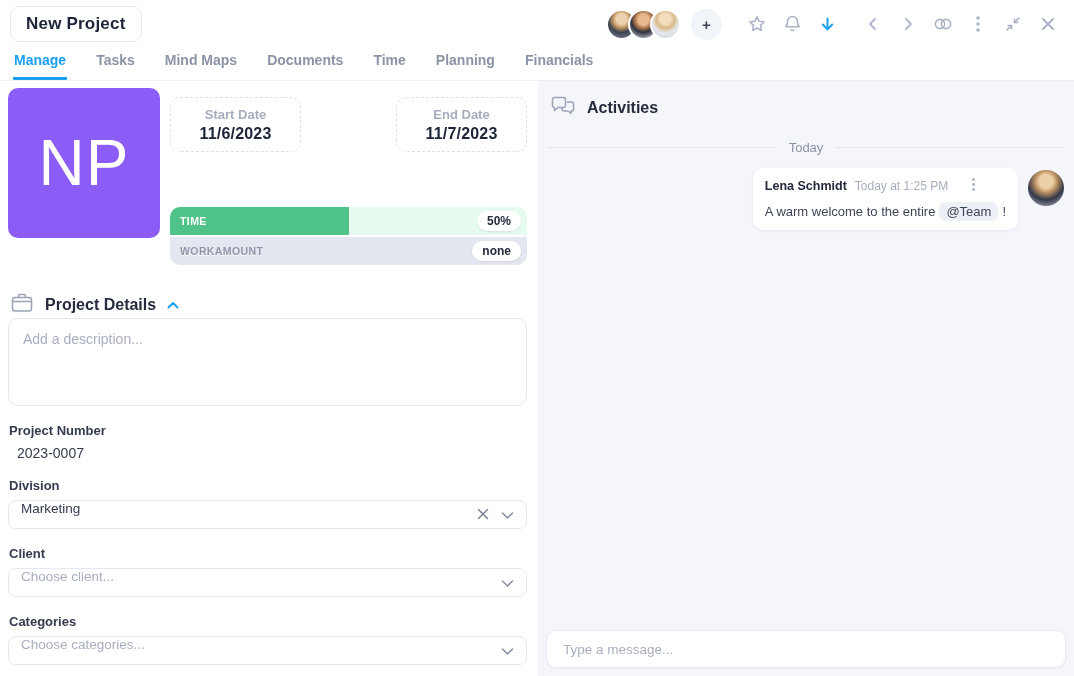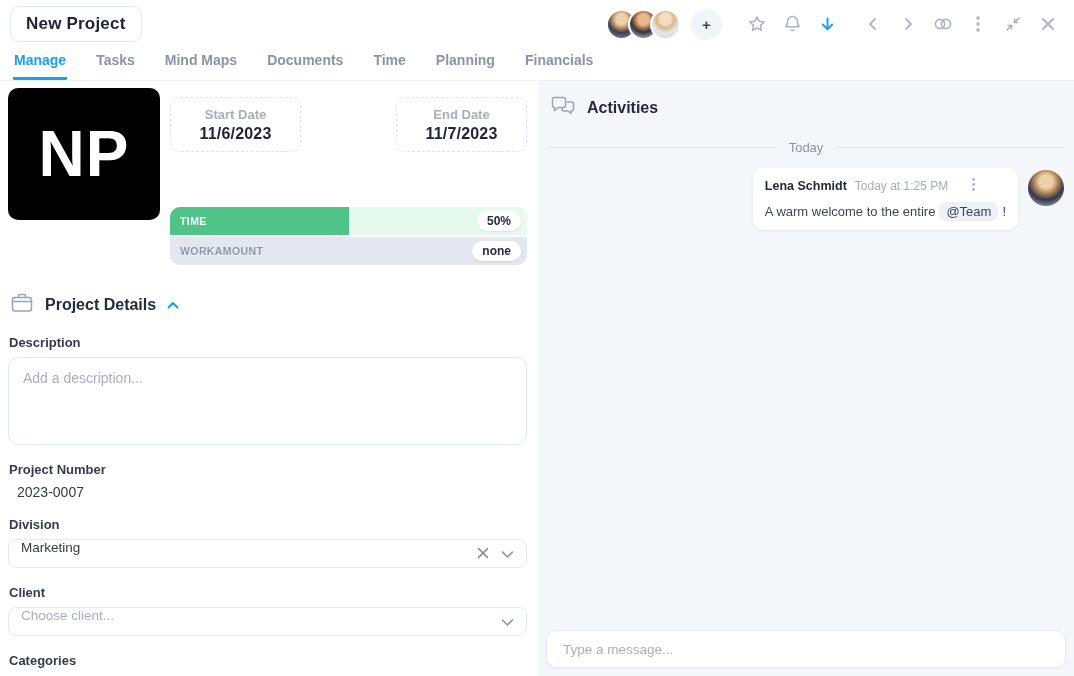--- a/index.html
+++ b/index.html
@@ -50,23 +50,23 @@
   .tab.active { color:#1b9ff2; border-bottom-color:#1b9ff2; }
 
   
   .main { flex:1; display:flex; min-height:0; }
   .left-panel { width:538px; padding:7px 11px 0 8px; background:#fff; }
   .right-panel { flex:1; background:#f4f6fa; position:relative; padding:8px; display:flex; flex-direction:column; }
 
   
   .project-head { display:flex; gap:10px; }
   .np-avatar {
-    width:152px; height:132px; border-radius:10px; background:#000000; flex:0 0 auto;
+    width:152px; height:150px; border-radius:10px; background:#8b5cf6; flex:0 0 auto;
     display:flex; align-items:center; justify-content:center;
-    color:#fff; font-size:64px; font-weight:700; letter-spacing:1px; cursor:pointer;
+    color:#fff; font-size:64px; font-weight:400; letter-spacing:1px; cursor:pointer;
   }
   .head-right { flex:1; display:flex; flex-direction:column;gap:44px; }
   .date-row { display:flex; justify-content:space-between; margin-top:9px; }
   .date-box {
     width:131px; border:1px dashed #dde2ec; border-radius:10px; padding:9px 4px 8px;
     text-align:center; cursor:pointer;
   }
   .date-label { font-size:13px; color:#a6adbf; font-weight:600; }
   .date-value { font-size:16px; font-weight:800; color:#20263a; margin-top:3px; letter-spacing:.2px; }
   .bars { margin-top:11px; border-radius:10px; overflow:hidden; }
@@ -276,21 +276,20 @@
               <rect x="2.5" y="5.5" width="19" height="13.5" rx="2.5"></rect>
               <path d="M8.5 5.5V3.8a1.3 1.3 0 0 1 1.3-1.3h4.4a1.3 1.3 0 0 1 1.3 1.3v1.7"></path>
               <path d="M2.5 9.5h19"></path>
             </svg></span>
         <span class="section-title">Project Details</span>
         <span><svg width="12" height="9" viewBox="0 0 12 9" fill="none" stroke="#1b9ff2" stroke-width="2" stroke-linecap="round" stroke-linejoin="round">
               <path d="M1.5 6.5L6 2l4.5 4.5"></path>
             </svg></span>
       </div>
 
-      <div class="field-label">Description</div>
       <textarea class="desc-box" placeholder="Add a description..." style=""></textarea>
 
       <div class="field-label" style="margin-top:13px;">Project Number</div>
       <div class="static-value">2023-0007</div>
 
       <div class="field-label">Division</div>
       <div class="select-box">
         <span class="select-value">Marketing</span>
         <span class="select-icons">
           <span><svg width="12" height="12" viewBox="0 0 12 12" fill="none" stroke="#7a8396" stroke-width="1.5" stroke-linecap="round">
@@ -306,20 +305,28 @@
       <div class="select-box">
         <span class="select-placeholder">Choose client...</span>
         <span class="select-icons">
           <span><svg width="13" height="9" viewBox="0 0 13 9" fill="none" stroke="#8b93a7" stroke-width="1.6" stroke-linecap="round" stroke-linejoin="round">
                 <path d="M1.5 2l5 5 5-5"></path>
               </svg></span>
         </span>
       </div>
 
       <div class="field-label">Categories</div>
+      <div class="select-box">
+        <span class="select-placeholder">Choose categories...</span>
+        <span class="select-icons">
+          <span><svg width="13" height="9" viewBox="0 0 13 9" fill="none" stroke="#8b93a7" stroke-width="1.6" stroke-linecap="round" stroke-linejoin="round">
+                <path d="M1.5 2l5 5 5-5"></path>
+              </svg></span>
+        </span>
+      </div>
 
     </div>
 
     <div class="right-panel">
 
       <div class="activities-head">
         <span><svg width="26" height="22" viewBox="0 0 26 22" fill="none" stroke="#9aa3b8" stroke-width="1.5" stroke-linejoin="round">
               <path d="M2.5 4.5a2 2 0 0 1 2-2h9a2 2 0 0 1 2 2v6a2 2 0 0 1-2 2H8l-3.5 3v-3h-.5 0a2 2 0 0 1-1.5-2v-6z" fill="#f4f6fa"></path>
               <path d="M17 7h4.5a2 2 0 0 1 2 2v5a2 2 0 0 1-2 2h-.5v2.5L18 16h-4a2 2 0 0 1-2-2v-1.5"></path>
             </svg></span>

